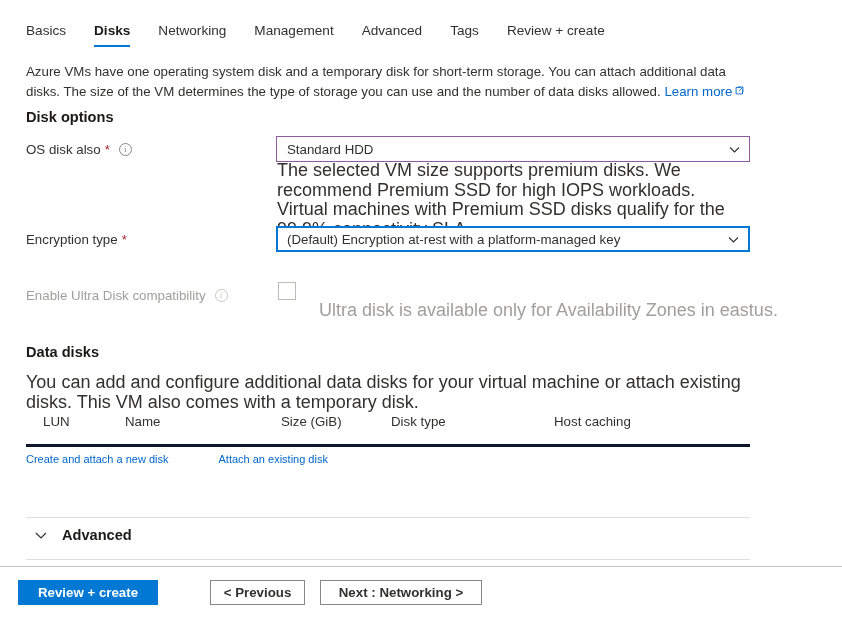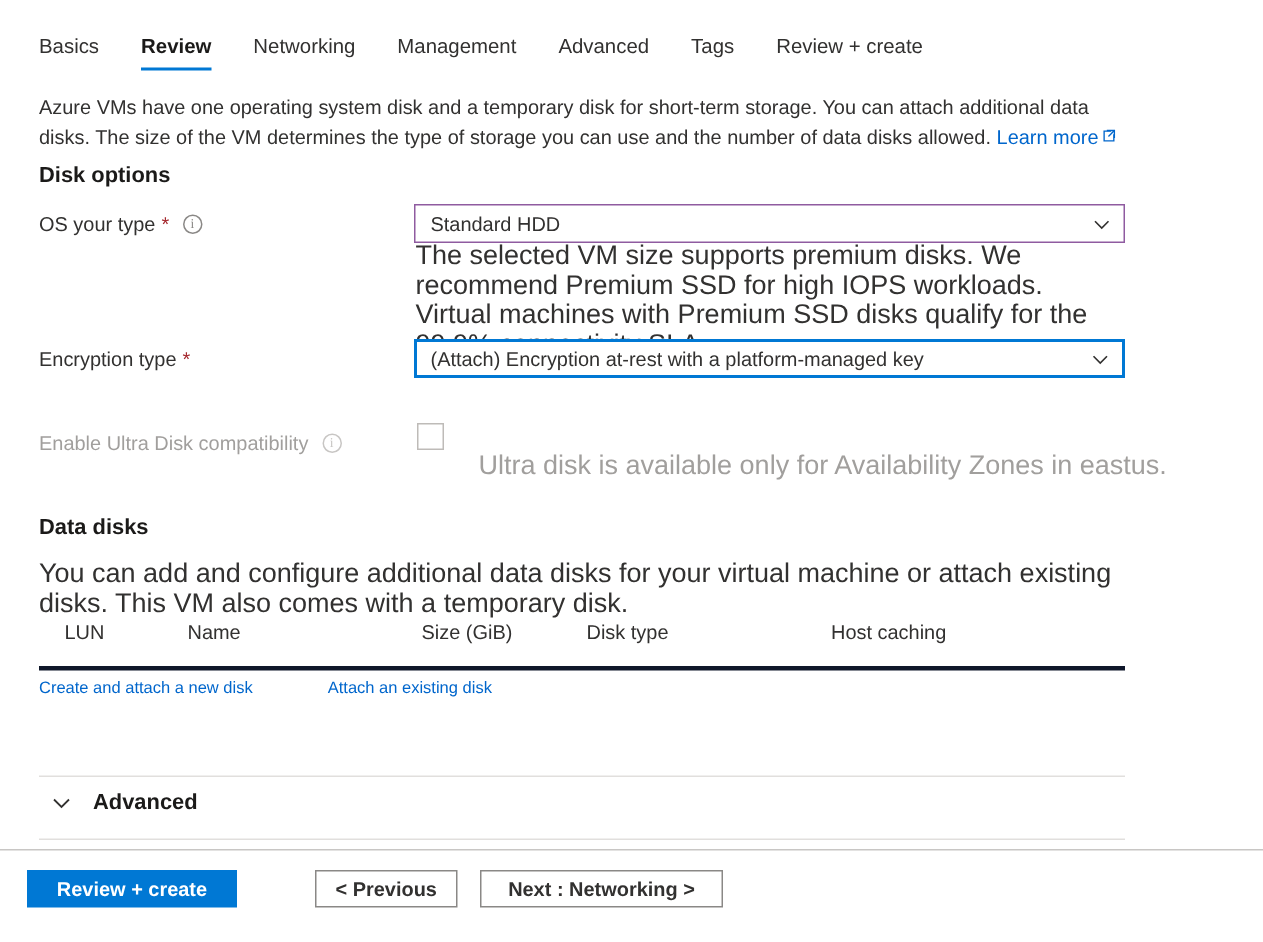--- a/index.html
+++ b/index.html
@@ -281,57 +281,57 @@
     font-weight: bold;
   }
   #btn-previous { left: 210px; top: 580px; width: 95px; }
   #btn-next { left: 320px; top: 580px; width: 162px; }
 </style>
 </head>
 <body>
 
 <div class="tabstrip">
   <div class="tab">Basics</div>
-  <div class="tab active">Review</div>
+  <div class="tab active">Disks</div>
   <div class="tab">Networking</div>
   <div class="tab">Management</div>
   <div class="tab">Advanced</div>
   <div class="tab">Tags</div>
   <div class="tab">Review + create</div>
 </div>
 
 <div class="intro"><span>Azure VMs have one operating system disk and a temporary disk for short-term storage. You can attach additional data disks. The size of the VM determines the type of storage you can use and the number of data disks allowed.</span> <a class="link"><span>Learn more</span><span class="ext-icon"><svg viewBox="0 0 10 10" width="9" height="9">
           <path d="M3.2 1.1h5.6v5.6" fill="none" stroke="#0066cc" stroke-width="1"></path>
           <path d="M8.6 1.3L4.4 5.5" fill="none" stroke="#0066cc" stroke-width="1"></path>
           <path d="M6.3 1.6H1.2v7.2h7.2V3.9" fill="none" stroke="#0066cc" stroke-width="1"></path>
         </svg></span></a></div>
 
 <div class="section-title" id="disk-options-title">Disk options</div>
 
 <div class="field-label" style="top:142px">
-  <span>OS your type</span>
+  <span>OS disk also</span>
     <span class="req">*</span>
     <span class="info-icon"></span>
 </div>
 <div class="dropdown purple" style="top:136px">
   <span class="dd-value">Standard HDD</span>
   <span class="chev">
       <svg viewBox="0 0 13 13" width="13" height="13">
         <path d="M2 4.5L6.5 9L11 4.5" fill="none" stroke="#323130" stroke-width="1.1"></path>
       </svg>
     </span>
 </div>
 <div class="helper" style="top:161px">The selected VM size supports premium disks. We recommend Premium SSD for high IOPS workloads. Virtual machines with Premium SSD disks qualify for the 99.9% connectivity SLA.</div>
 
 <div class="field-label" style="top:232px">
   <span>Encryption type</span>
     <span class="req">*</span>
 </div>
 <div class="dropdown blue" style="top:226px">
-  <span class="dd-value">(Attach) Encryption at-rest with a platform-managed key</span>
+  <span class="dd-value">(Default) Encryption at-rest with a platform-managed key</span>
   <span class="chev">
       <svg viewBox="0 0 13 13" width="13" height="13">
         <path d="M2 4.5L6.5 9L11 4.5" fill="none" stroke="#323130" stroke-width="1.1"></path>
       </svg>
     </span>
 </div>
 
 <div class="field-label disabled-text" style="top:288px">
   <span>Enable Ultra Disk compatibility</span>
     <span class="info-icon disabled"></span>

